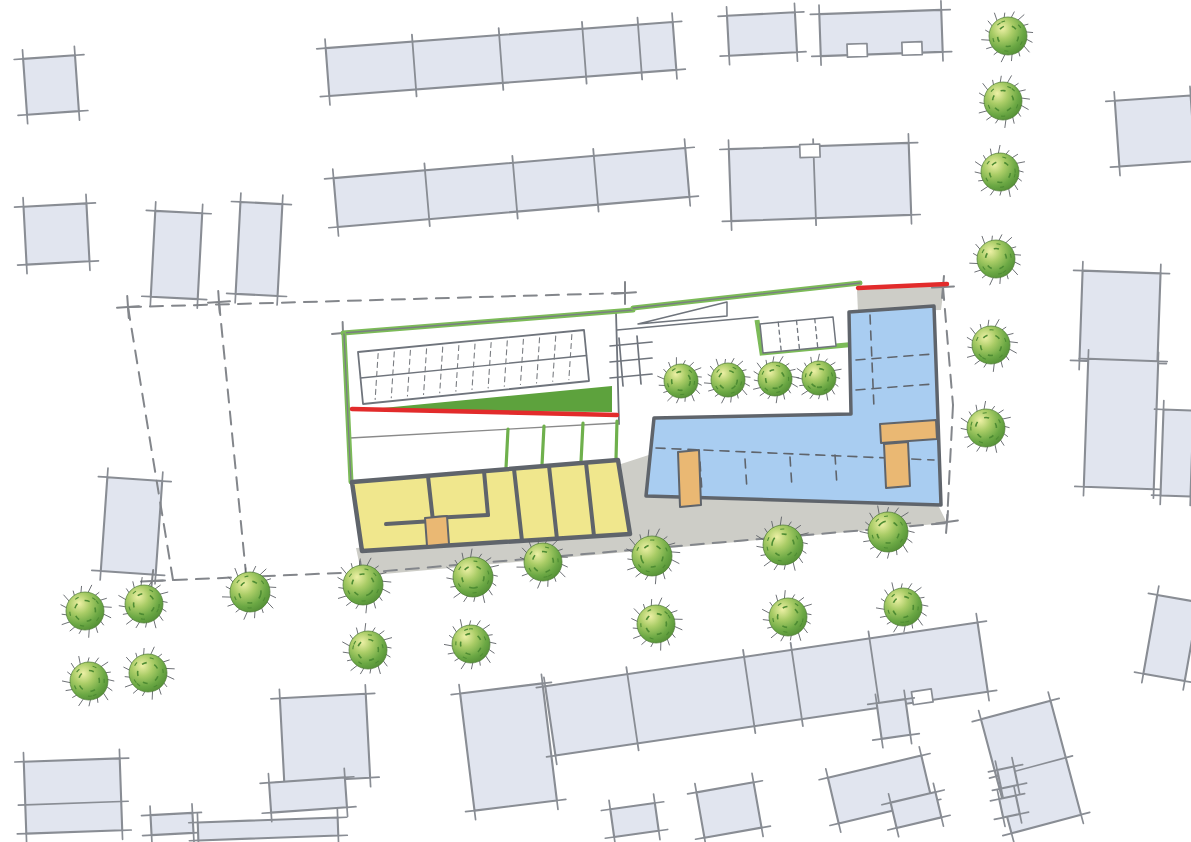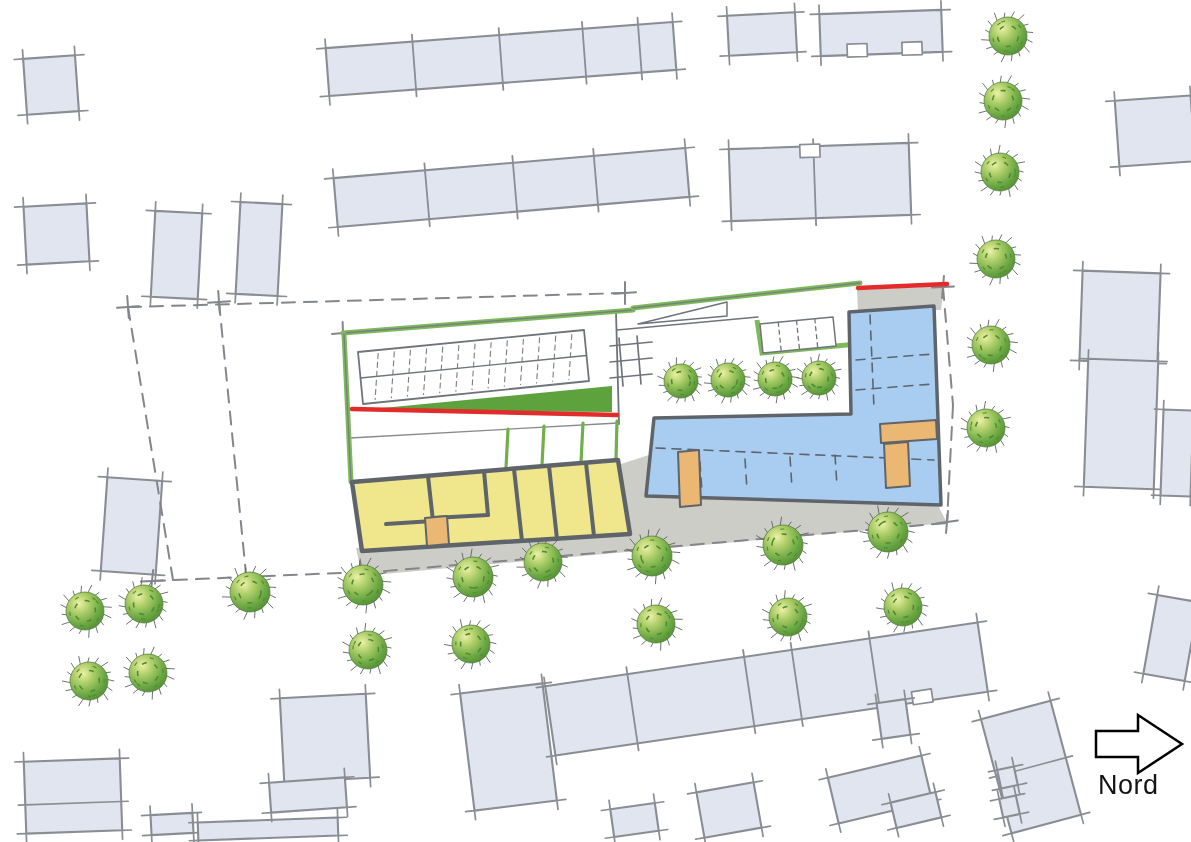--- a/index.html
+++ b/index.html
@@ -1025,19 +1025,13 @@
           <line x1="910.1477803653141" y1="595.335882551636" x2="921.1272837075085" y2="587.5330643041207" stroke="#5d6167" stroke-width="0.9" stroke-linecap="round"></line>
           <line x1="914.0673524830493" y1="598.959097748639" x2="924.0860444313491" y2="597.3723767087006" stroke="#5d6167" stroke-width="0.9" stroke-linecap="round"></line>
           <line x1="916.3020205110403" y1="603.8064674224512" x2="927.874212135965" y2="606.1136193735119" stroke="#5d6167" stroke-width="0.9" stroke-linecap="round"></line>
           <circle cx="903" cy="607" r="19" fill="url(#gTree)" stroke="#4d7a33" stroke-opacity="0.7" stroke-width="1"></circle>
           <circle cx="903" cy="607" r="10.450000000000001" fill="none" stroke="#4e8c33" stroke-width="1.6" stroke-dasharray="5 8" transform="rotate(925 903 607)"></circle>
           <circle cx="903" cy="607" r="15.200000000000001" fill="none" stroke="#4e8c33" stroke-width="1.1" stroke-dasharray="4 14" transform="rotate(1525 903 607)"></circle>
         </g>
       </g>
   </svg>
 
-  <div class="north">
-    <svg width="100" height="70">
-      <polygon points="6,21 48,21 48,5 92,34 48,63 48,47 6,47" fill="#ffffff" stroke="#000000" stroke-width="2.5" stroke-linejoin="miter"></polygon>
-    </svg>
-    <div class="north-label">Nord</div>
-  </div>
 </div>
 
 </body></html>

